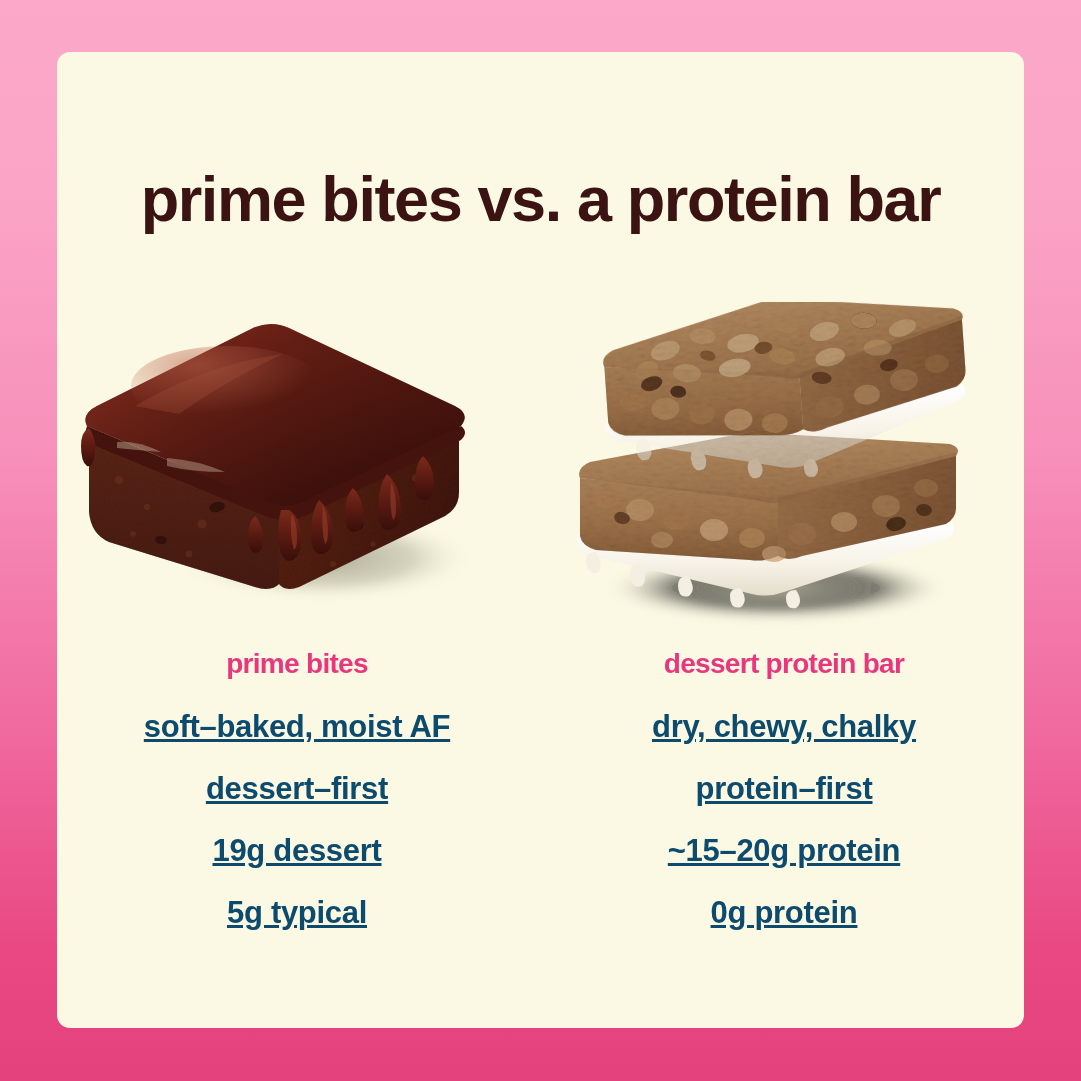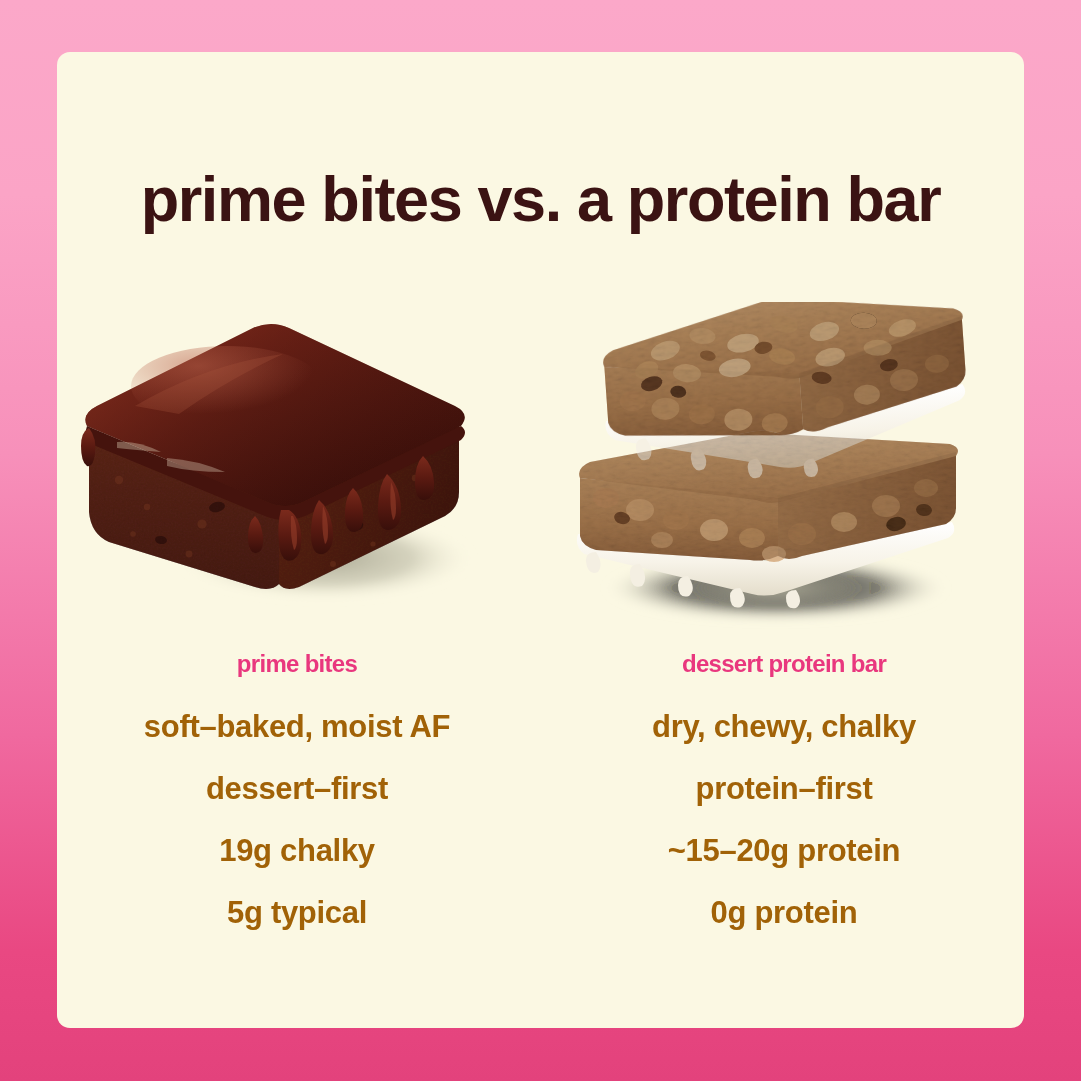--- a/index.html
+++ b/index.html
@@ -35,29 +35,29 @@
   
   .col{position:absolute;top:250px;width:480px;height:700px;}
   #col-left{left:0;}
   #col-right{left:487px;}
 
   .art{position:relative;width:100%;height:330px;}
 
   .col-heading{
     position:absolute;top:341px;left:0;width:100%;
     text-align:center;
-    font-size:24px;line-height:42px;font-weight:800;
+    font-size:28px;line-height:42px;font-weight:800;
     letter-spacing:-.7px;color:#e9377e;white-space:nowrap;
   }
   .facts{position:absolute;top:406px;left:0;width:100%;}
   .fact{
     text-align:center;
     font-size:31px;line-height:38px;
-    font-weight:600;letter-spacing:-.3px;color:#a16207;
-    margin-bottom:24px;white-space:nowrap;
+    font-weight:600;letter-spacing:-.3px;color:#0c4a6e;
+    margin-bottom:24px;white-space:nowrap;text-decoration:underline;
   }
 
   
   .art svg{display:block;width:100%;height:100%;}
 
   
   .noselect{user-select:none;}
 </style>
 </head>
 <body>
@@ -184,21 +184,21 @@
           <path d="M60 140 q20 -2 44 10 q-26 -2 -44 -4 z" fill="#d8c9b0" opacity=".4"></path>
           <path d="M110 156 q30 2 58 14 q-34 0 -58 -6 z" fill="#e2d5bd" opacity=".35"></path>
         </svg>
       </div>
 
       <div class="col-heading noselect">prime bites</div>
 
       <div class="facts">
         <div class="fact noselect">soft–baked, moist AF</div>
         <div class="fact noselect">dessert–first</div>
-        <div class="fact noselect">19g chalky</div>
+        <div class="fact noselect">19g dessert</div>
         <div class="fact noselect">5g typical</div>
       </div>
     </div>
 
     <div class="col" id="col-right">
 
       <div class="art">
         <svg viewBox="0 0 480 330" xmlns="http://www.w3.org/2000/svg" aria-hidden="true">
           <defs>
             <linearGradient id="barTop" x1="0" y1="0" x2="0.3" y2="1">

